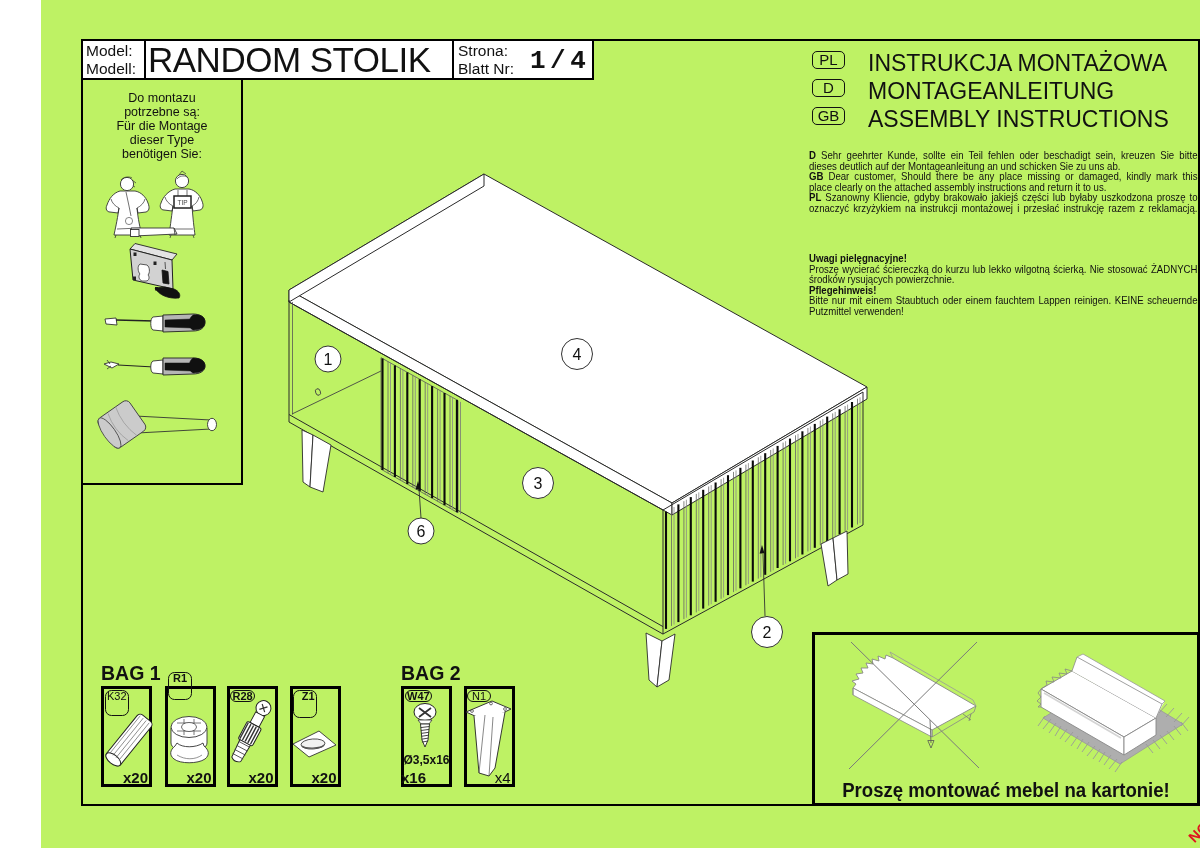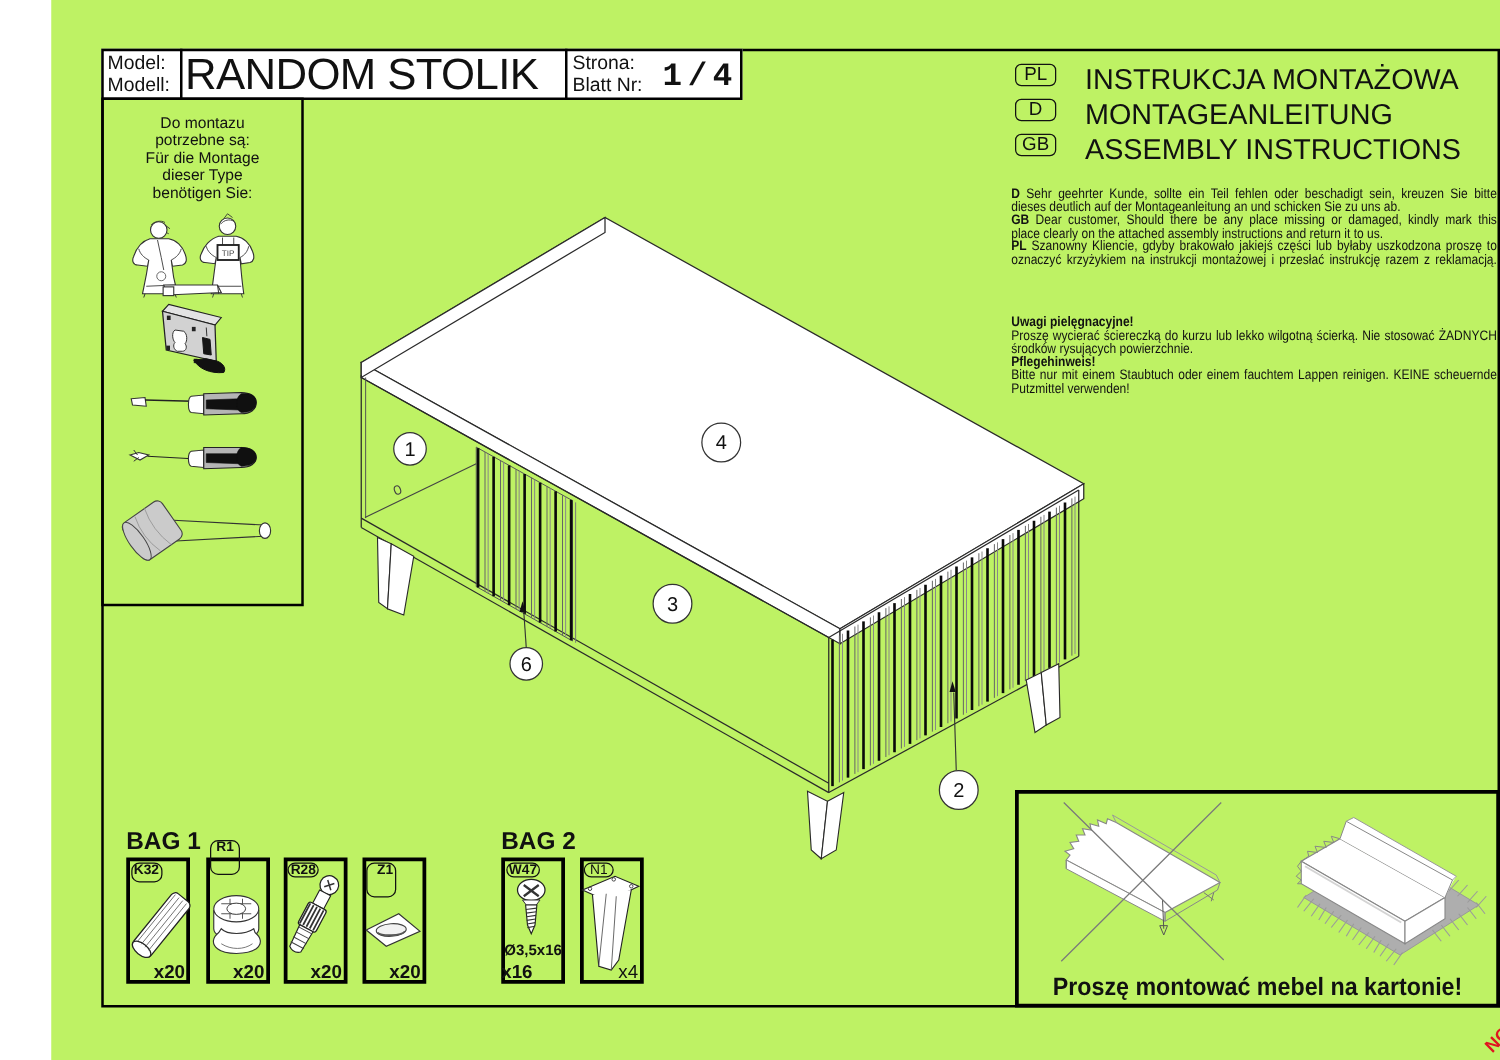--- a/index.html
+++ b/index.html
@@ -49,21 +49,21 @@
 <div class="jlast">środków rysujących powierzchnie.</div>
 <div class="jlast" style="font-weight:bold;">Pflegehinweis!</div>
 <div class="jline">Bitte nur mit einem Staubtuch oder einem fauchtem Lappen reinigen. KEINE scheuernde</div>
 <div class="jlast">Putzmittel verwenden!</div>
 </div>
 
 <div class="abs" style="left:60px;top:662px;font-size:19.5px;font-weight:bold;">BAG 1</div>
 <div class="abs" style="left:360px;top:662px;font-size:19.5px;font-weight:bold;">BAG 2</div>
 
 <div class="abs" style="left:60px;top:686px;width:51px;height:101px;border:3px solid #000;"></div>
-<div class="abs" style="left:63.5px;top:689.5px;min-width:24px;height:16px;border:1.5px solid #111;border-radius:6.5px;text-align:center;font-size:11px;line-height:11px;font-weight:bold;padding:0 1.5px;">K32</div>
+<div class="abs" style="left:63.5px;top:689.5px;min-width:24px;height:26px;border:1.5px solid #111;border-radius:6.5px;text-align:center;font-size:11px;line-height:11px;font-weight:normal;padding:0 1.5px;">K32</div>
 <div class="abs" style="left:60px;top:769px;width:47px;text-align:right;font-size:15px;font-weight:bold;">x20</div>
 <div class="abs" style="left:123.5px;top:686px;width:51px;height:101px;border:3px solid #000;"></div>
 <div class="abs" style="left:127.0px;top:672px;min-width:24px;height:28px;border:1.5px solid #111;border-radius:6.5px;text-align:center;font-size:11px;line-height:11px;font-weight:bold;padding:0 1.5px;">R1</div>
 <div class="abs" style="left:123.5px;top:769px;width:47px;text-align:right;font-size:15px;font-weight:bold;">x20</div>
 <div class="abs" style="left:185.5px;top:686px;width:51px;height:101px;border:3px solid #000;"></div>
 <div class="abs" style="left:189.0px;top:689.5px;min-width:24px;height:12px;border:1.5px solid #111;border-radius:6.5px;text-align:right;font-size:11px;line-height:11px;font-weight:bold;padding:0 1.5px;">R28</div>
 <div class="abs" style="left:185.5px;top:769px;width:47px;text-align:right;font-size:15px;font-weight:bold;">x20</div>
 <div class="abs" style="left:248.5px;top:686px;width:51px;height:101px;border:3px solid #000;"></div>
 <div class="abs" style="left:252.0px;top:690px;min-width:24px;height:28px;border:1.5px solid #111;border-radius:6.5px;text-align:right;font-size:11px;line-height:11px;font-weight:bold;padding:0 1.5px;">Z1</div>
 <div class="abs" style="left:248.5px;top:769px;width:47px;text-align:right;font-size:15px;font-weight:bold;">x20</div>

